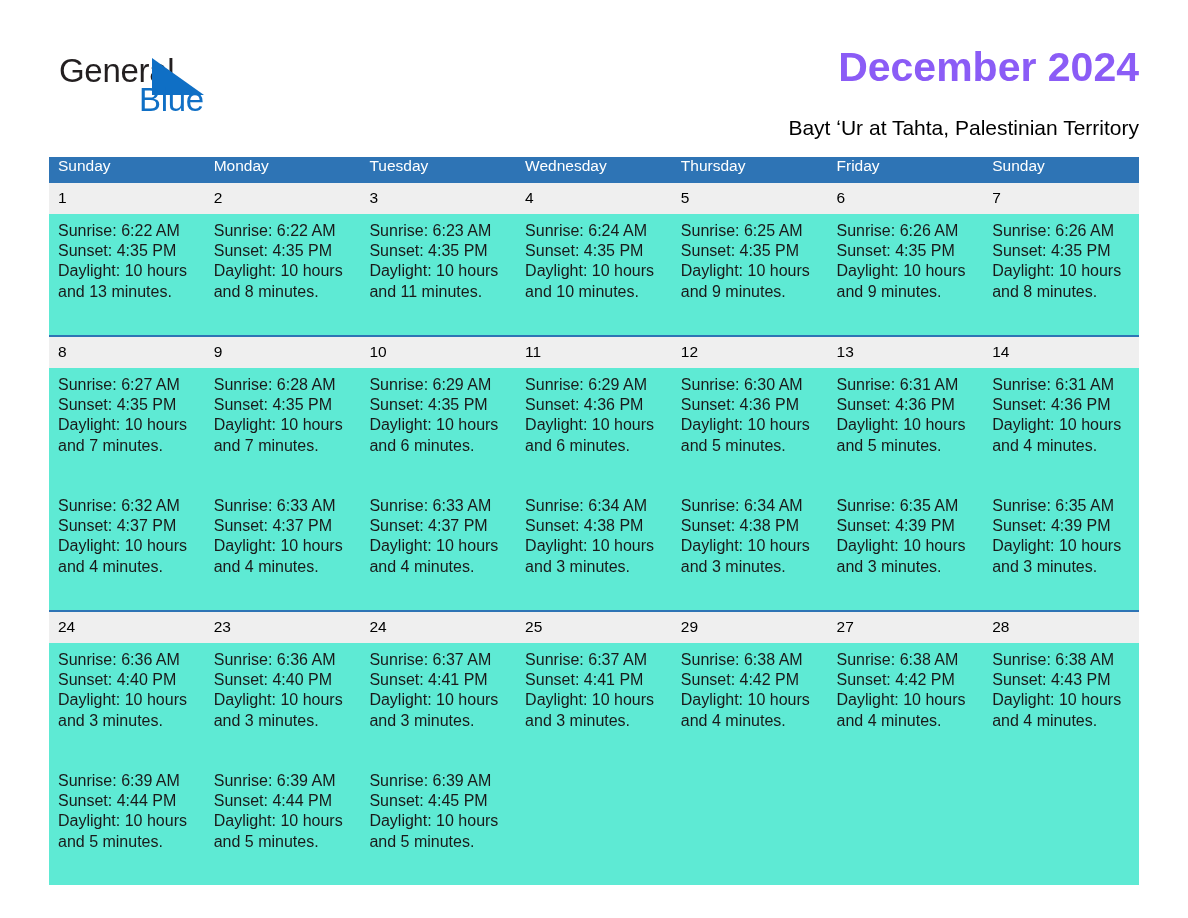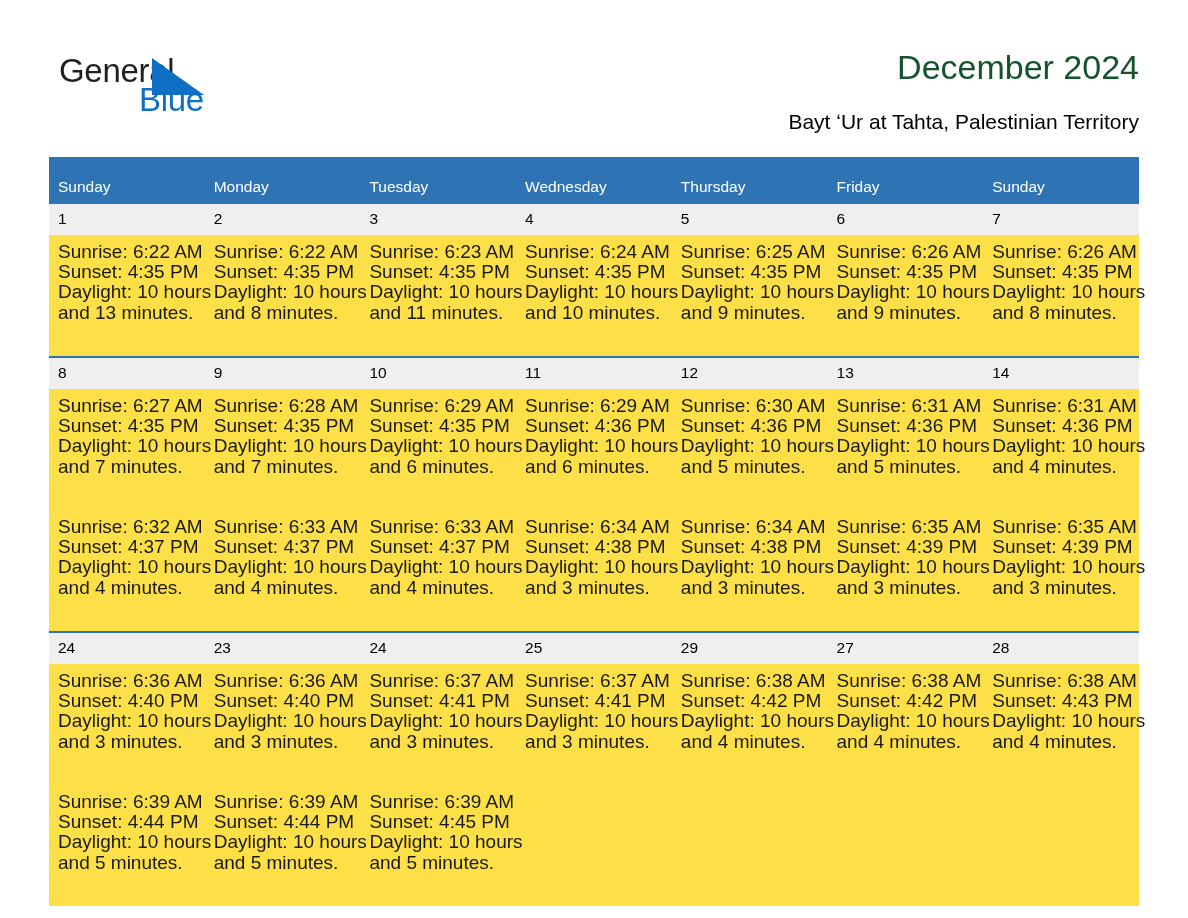--- a/index.html
+++ b/index.html
@@ -63,28 +63,28 @@
     height: 0;
   }
 
   .title-block {
     position: absolute;
     right: 49px;
     top: 42px;
     text-align: right;
   }
   .cal-title {
-    font-size: 34px;
-    font-weight: normal;
-    color: #14532d;
+    font-size: 41px;
+    font-weight: bold;
+    color: #8b5cf6;
     line-height: 50px;
     white-space: nowrap;
   }
   .cal-subtitle {
-    margin-top: 17px;
+    margin-top: 23px;
     font-size: 21px;
     font-weight: normal;
     color: #000000;
     line-height: 26px;
     white-space: nowrap;
   }
 
   
   .cal-wrap {
     position: absolute;
@@ -98,42 +98,42 @@
     width: 1090px;
   }
   table.cal col { width: 155.7px; }
 
   thead th {
     background: #2e74b5;
     color: #ffffff;
     font-size: 15.5px;
     font-weight: normal;
     text-align: left;
-    padding: 21px 0 8px 9px;
+    padding: 0 0 8px 9px;
     line-height: 18px;
     height: 16px;
     box-sizing: content-box;
   }
 
   tbody tr.daynum-row td {
     background: #efefef;
     font-size: 15.5px;
     line-height: 18px;
     color: #000000;
     padding: 6px 0 7px 9px;
     border-top: 2px solid #2e74b5;
     vertical-align: top;
   }
   tbody tr.first-daynum-row td {
     border-top: none;
   }
 
   tbody tr.info-row td {
-    background: #fde047;
-    font-size: 19px;
+    background: #5eead4;
+    font-size: 16px;
     line-height: 20.2px;
     color: #1a1a1a;
     padding: 7px 8px 18px 9px;
     vertical-align: top;
     height: 96px;
   }
 
   .line { display: block; white-space: nowrap; }
 </style>
 </head>

